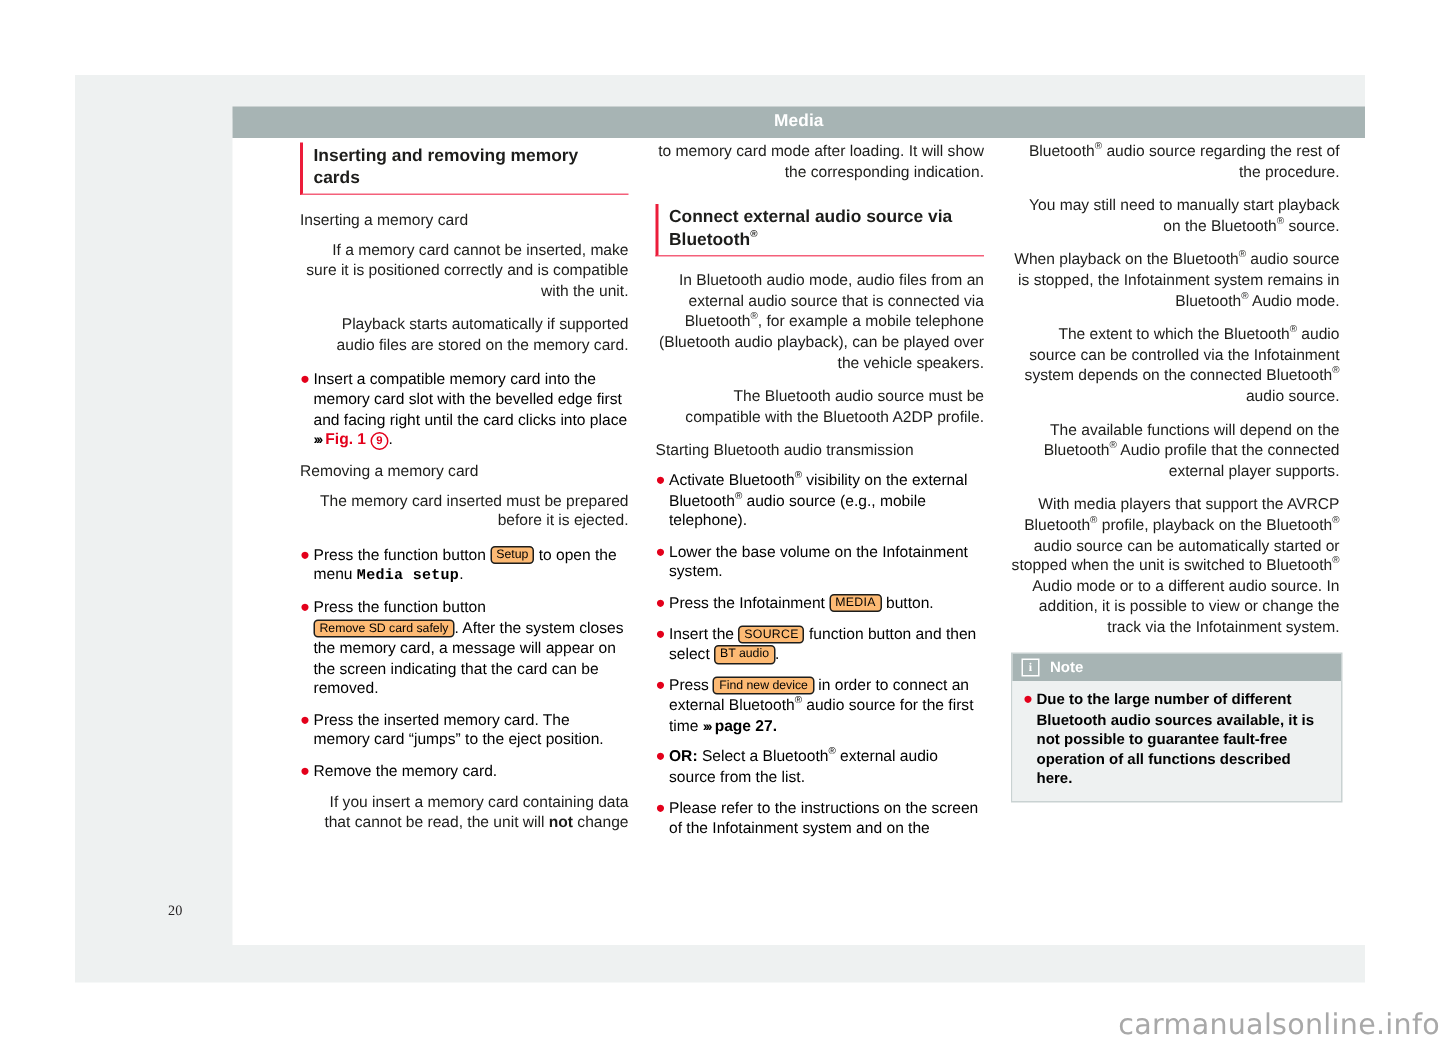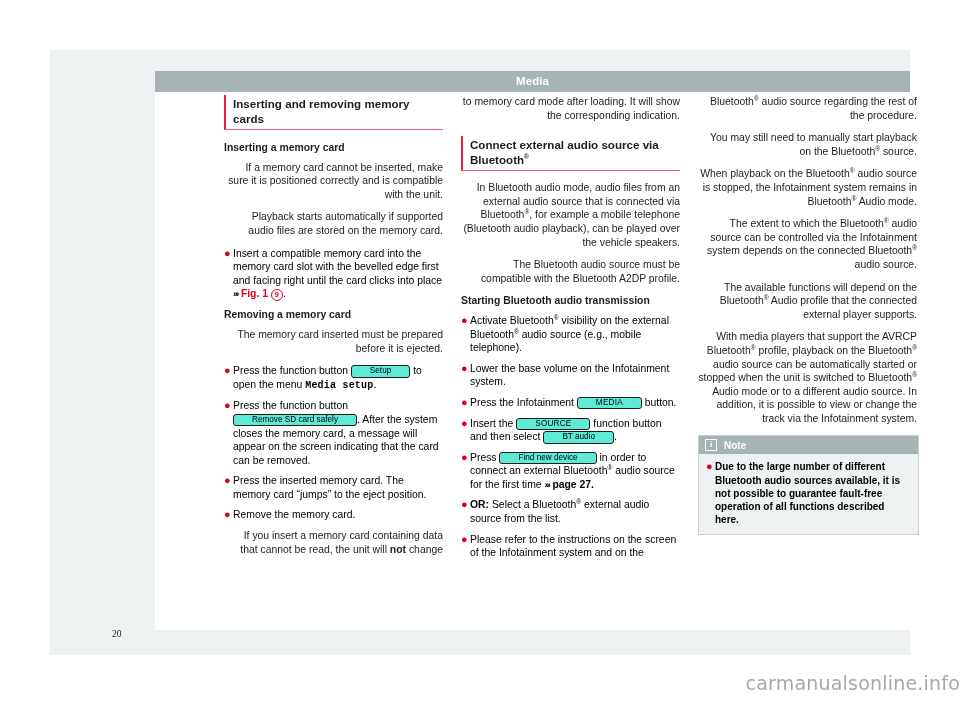--- a/index.html
+++ b/index.html
@@ -47,36 +47,35 @@
     font-weight: 700;
     line-height: 21px;
     text-align: center;
     letter-spacing: .1px;
   }
 
   
   .page-number {
     position: absolute;
     left: 62px;
-    top: 579px;
+    top: 553px;
     font-size: 9.5px;
     color: #231f20;
     font-family: "Liberation Serif", serif;
   }
 
   
   .columns {
     position: absolute;
     left: 150px;   
     top: 45px;     
     width: 712px;
     height: 525px;
     display: flex;
     gap: 0;
-    margin-left: 24px;
   }
   .col {
     width: 237px;
     padding-right: 18px;
     box-sizing: border-box;
   }
 
   
   p, .h2, .h3 {
     margin: 0;
@@ -94,21 +93,21 @@
     line-height: 15px;
     color: #1d1d1b;
     border-left: 2.5px solid #ec1c3a;
     border-bottom: 1.6px solid #f4607a;
     padding: 1px 0 3px 7px;
     margin-bottom: 11px;
   }
   .h2.tight { margin-bottom: 10px; }
   .h3 {
     font-size: 10.4px;
-    font-weight: 700;
+    font-weight: 400;
     line-height: 13.6px;
     margin-bottom: 6px;
   }
   .spacer-top { margin-top: 5px; }
 
   
   .bullet {
     font-size: 10.4px;
     line-height: 13.6px;
     margin-bottom: 7px;
@@ -129,26 +128,26 @@
   .mono {
     font-family: "Liberation Mono", monospace;
     font-weight: 700;
     font-size: 10px;
     letter-spacing: .2px;
   }
   .btn {
     display: inline-block;
     border: 1px solid #1d1d1b;
     border-radius: 3px;
-    padding: 0 18px;
+    padding: 0 3px;
     font-size: 8.2px;
     line-height: 10.5px;
     white-space: nowrap;
     vertical-align: 1px;
-    background: #5eead4;
+    background: #fdba74;
   }
   .btn.caps { letter-spacing: .2px; }
   .ref {
     color: #e3001b;
     font-weight: 700;
   }
   .arrows {
     font-weight: 700;
     letter-spacing: -1.5px;
     font-size: 9.5px;

